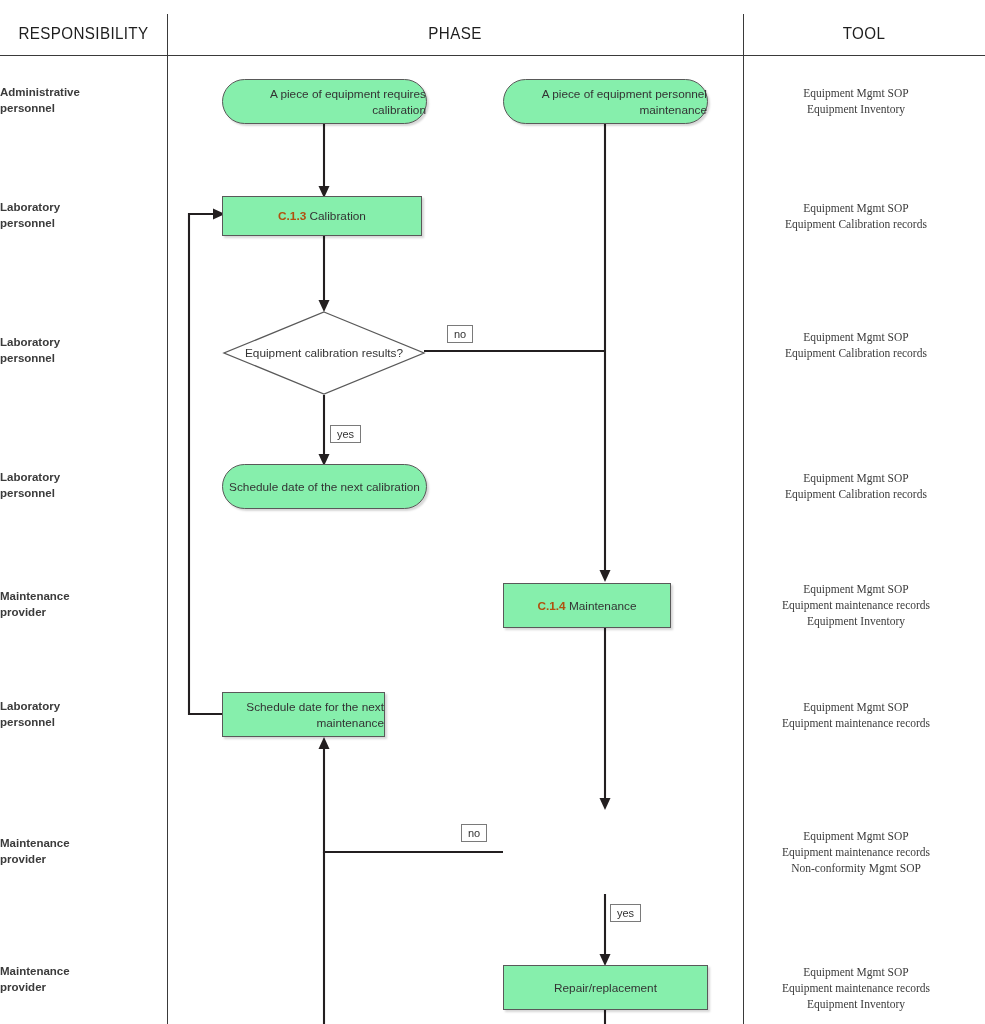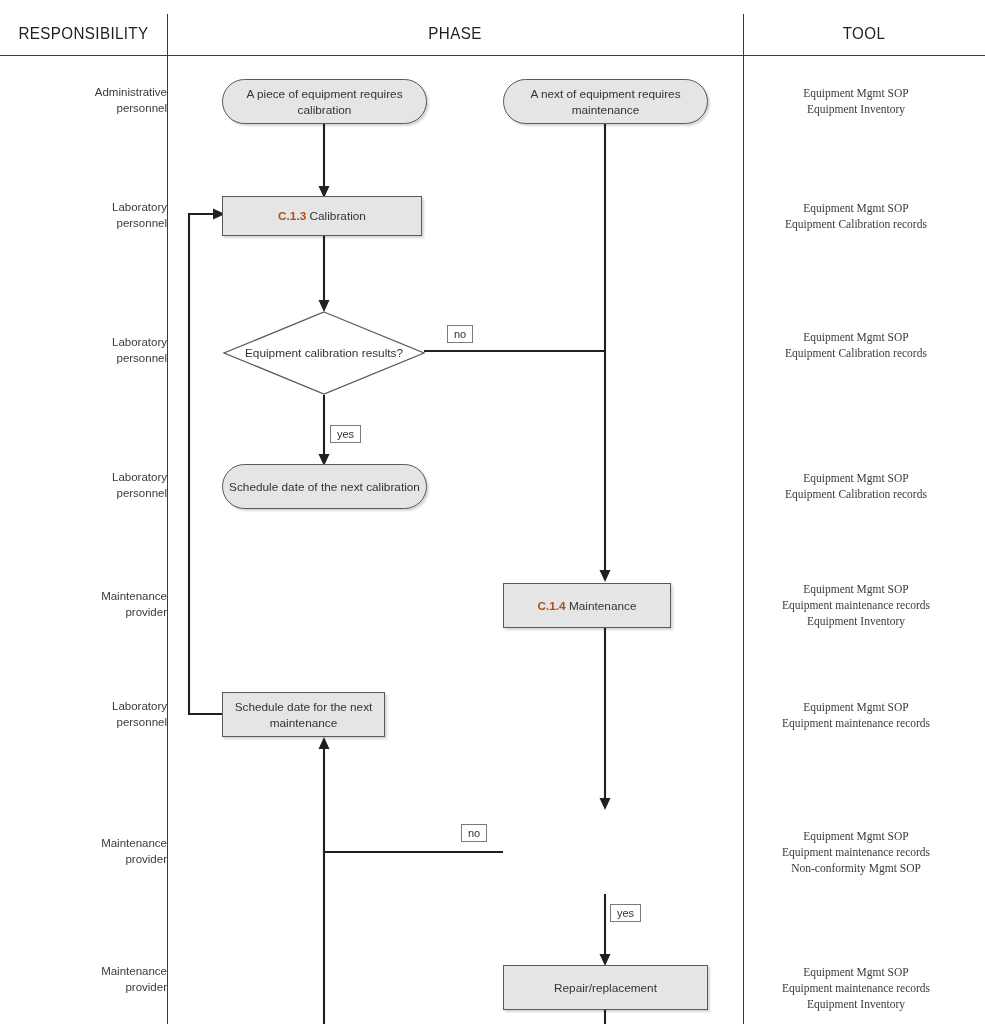--- a/index.html
+++ b/index.html
@@ -53,24 +53,25 @@
     height: 1024px;
     border-left: 1.6px solid #3a3a3a;
   }
   #vdiv-left  { left: 167px; }
   #vdiv-right { left: 743px; }
 
   
   .lane-label {
     position: absolute;
     width: 167px;
-    text-align: right;
+    text-align: left;
     font-size: 11.5px;
     line-height: 15.5px;
     color: #3b3b3b;
+    font-weight: bold;
   }
 
   .tool-label {
     position: absolute;
     left: 743px;
     width: 226px;
     text-align: center;
     font-size: 11.5px;
     line-height: 16px;
     color: #3b3b3b;
@@ -78,25 +79,25 @@
   }
   .tool-label span { display: block; }
 
   
   .node {
     position: absolute;
     box-sizing: border-box;
     display: flex;
     align-items: center;
     justify-content: center;
-    text-align: center;
+    text-align: right;
     font-size: 11.8px;
     line-height: 16px;
     color: #333333;
-    background: #e5e5e5;
+    background: #86efac;
     box-shadow: 2px 2px 2px rgba(0,0,0,0.16);
   }
   .node.terminal {
     border: 1.3px solid #595959;
     border-radius: 24px;
   }
   .node.process {
     border: 1.3px solid #595959;
     border-radius: 0;
   }
@@ -270,21 +271,21 @@
     <polygon points="225,200 213,194.5 213,205.5"></polygon>
 
     <line x1="324" y1="838" x2="324" y2="1024"></line>
   </svg>
 
   <div class="node terminal" style="left:222px; top:65px; width:205px; height:45px;">
     <span>A piece of equipment requires calibration</span>
   </div>
 
   <div class="node terminal" style="left:503px; top:65px; width:205px; height:45px;">
-    <span>A next of equipment requires maintenance</span>
+    <span>A piece of equipment personnel maintenance</span>
   </div>
 
   <div class="node process" style="left:222px; top:182px; width:200px; height:40px;">
     <span><span class="code">C.1.3</span><span> Calibration</span></span>
   </div>
 
   <div class="decision" style="left:222px; top:296px; width:204px; height:86px;">
     <svg width="204" height="86" viewBox="0 0 204 86">
       <polygon points="102,2 202,43 102,84 2,43" fill="#ffffff" stroke="#595959" stroke-width="1.3"></polygon>
     </svg>

